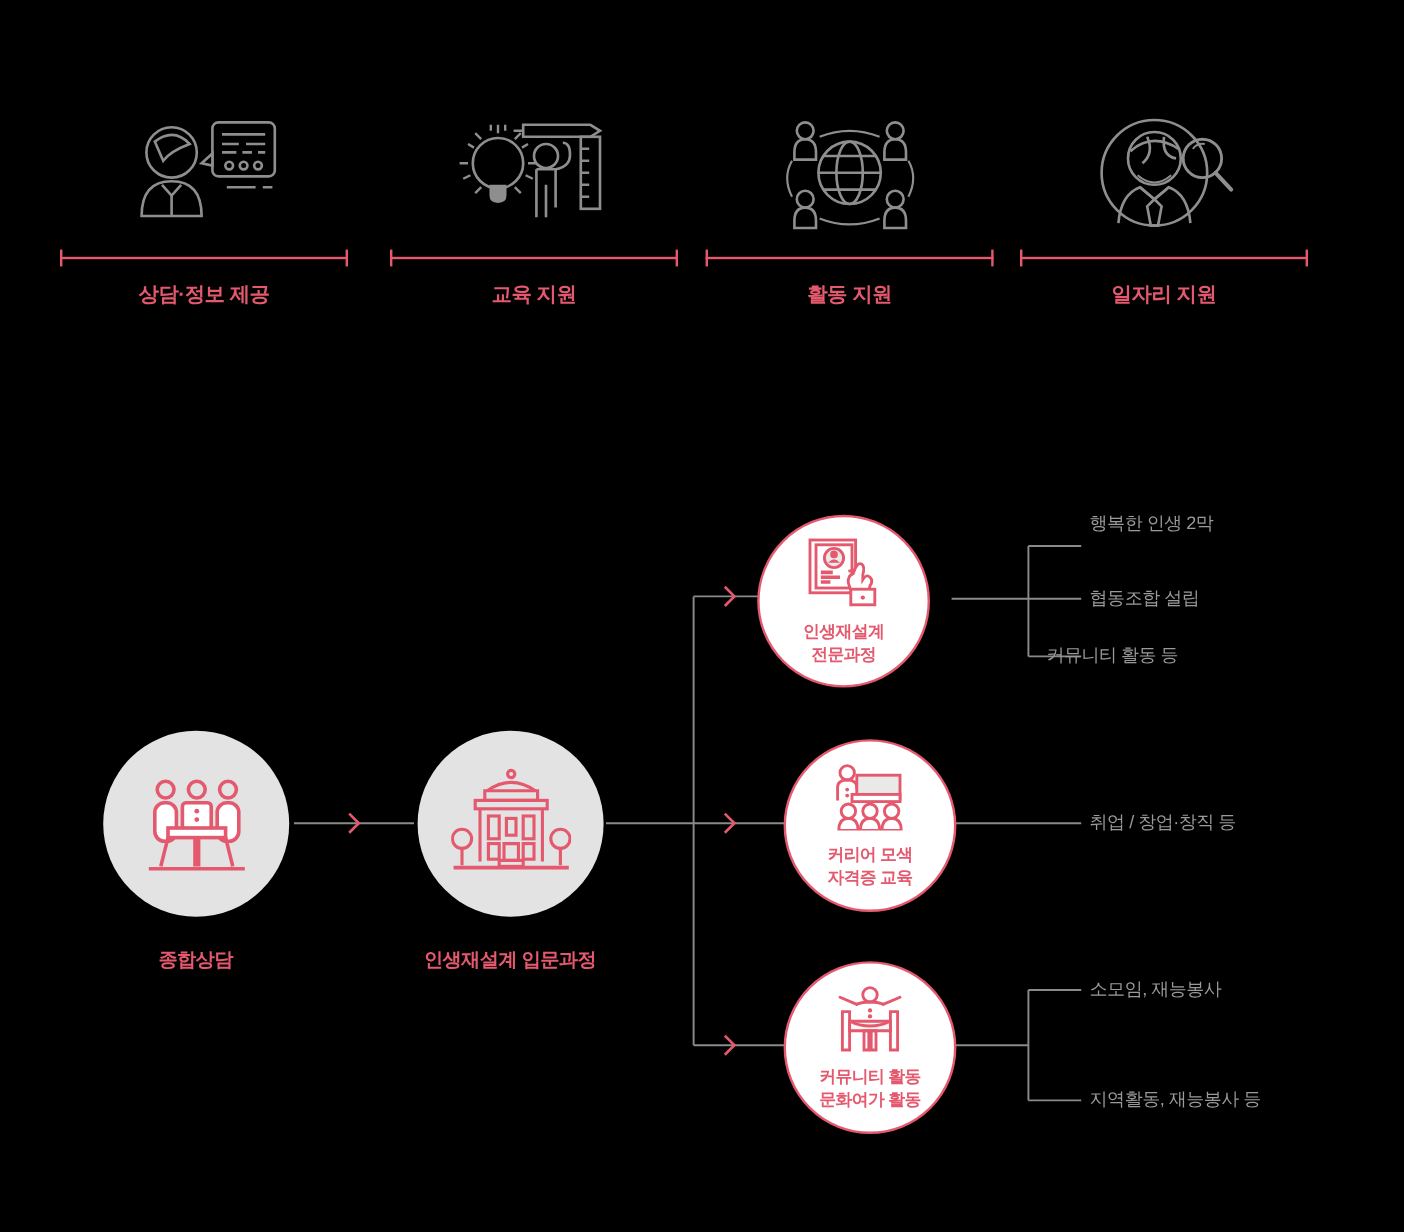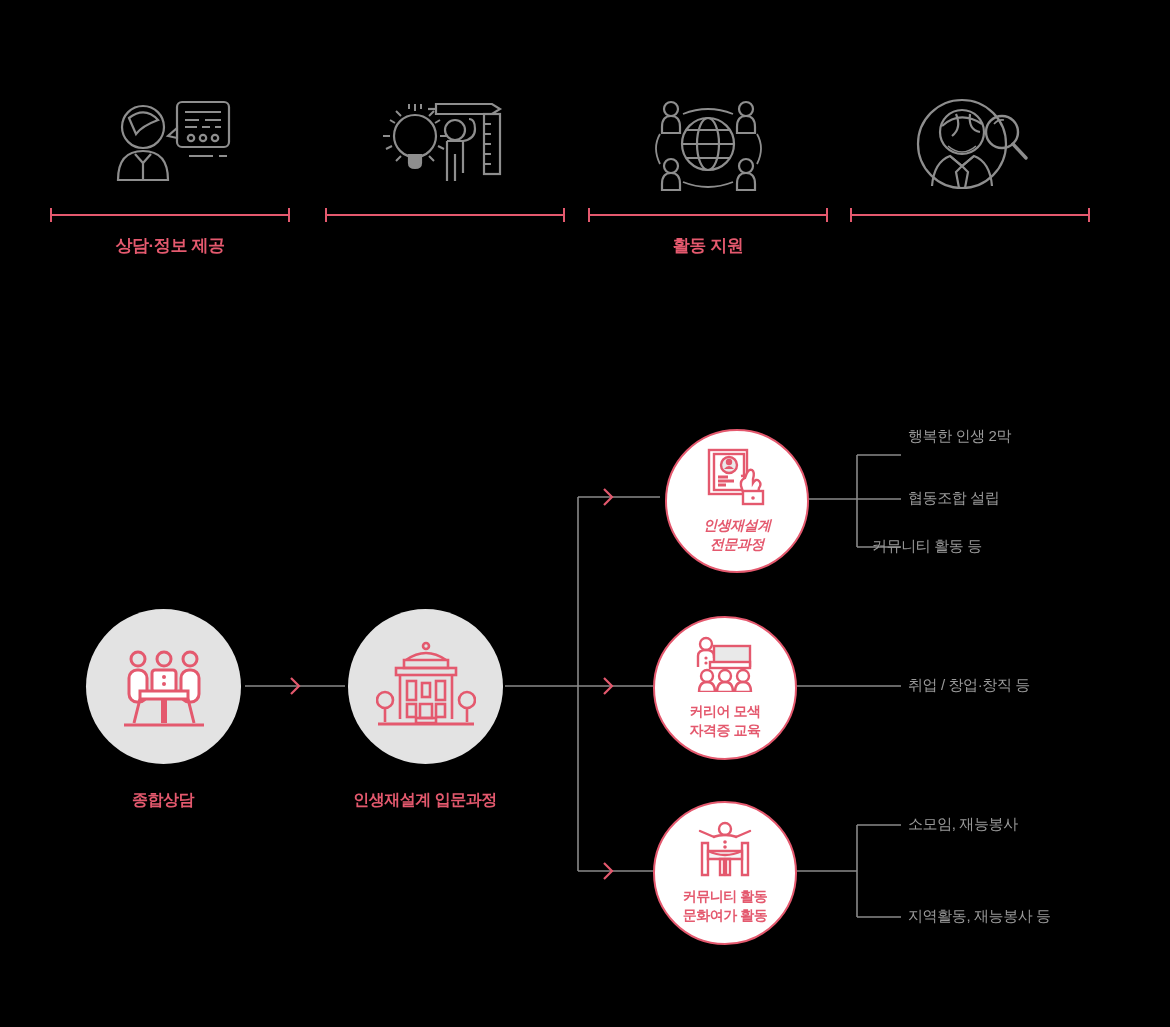--- a/index.html
+++ b/index.html
@@ -78,20 +78,21 @@
         <path d="M56 15 l-8 0"></path>
         <rect x="104" y="20" width="16" height="60"></rect>
         <path d="M104 30 h7 M104 40 h7 M104 50 h7 M104 60 h7 M104 70 h7"></path>
       </svg>
     </div>
     <div class="divider">
       <span class="cap l"></span>
       <span class="bar"></span>
       <span class="cap r"></span>
     </div>
+    <div class="cat-label">교육 지원</div>
   </div>
 
   <div class="cat" style="left:588px;">
     <div class="icon-wrap">
       <svg width="115" height="100" viewBox="0 0 115 100" fill="none" stroke="#8e8e8e" stroke-width="2.2">
         <circle cx="57" cy="50" r="26"></circle>
         <ellipse cx="57" cy="50" rx="11" ry="26"></ellipse>
         <path d="M31 50 h52 M35 36 h44 M35 64 h44"></path>
         <circle cx="20" cy="15" r="7"></circle>
           <path d="M11 33 q0 -11 9 -11 q9 0 9 11 v6 h-18z"></path>
@@ -128,20 +129,21 @@
         <circle cx="92" cy="38" r="16" stroke-width="2.4"></circle>
         <path d="M103 50 l13 14" stroke-width="3.4" stroke-linecap="round"></path>
         <path d="M84 30 q4 -5 10 -4" stroke-width="1.6"></path>
       </svg>
     </div>
     <div class="divider">
       <span class="cap l"></span>
       <span class="bar"></span>
       <span class="cap r"></span>
     </div>
+    <div class="cat-label">일자리 지원</div>
   </div>
 
   <svg class="wires">
 
     <line x1="245" y1="686" x2="345" y2="686" stroke="#8a8a8a" stroke-width="1.6"></line>
     <path d="M291 678 l8 8 l-8 8" fill="none" stroke="#e4596e" stroke-width="2.2"></path>
 
     <line x1="505" y1="686" x2="578" y2="686" stroke="#8a8a8a" stroke-width="1.6"></line>
 
     <line x1="578" y1="497" x2="578" y2="871" stroke="#8a8a8a" stroke-width="1.6"></line>
@@ -206,21 +208,21 @@
         <circle cx="9" cy="60" r="8"></circle>
           <path d="M9 68 v14"></path>
         <circle cx="91" cy="60" r="8"></circle>
           <path d="M91 68 v14"></path>
         <line x1="2" y1="84" x2="98" y2="84" stroke-width="3"></line>
       </svg>
     </span>
   </div>
   <div class="node-caption" style="left:305px;top:790px;">인생재설계 입문과정</div>
 
-  <div class="node ring" style="left:665px;top:429px;font-style:italic;">
+  <div class="node ring" style="left:631px;top:429px;">
     <span>
       <svg width="64" height="58" viewBox="0 0 64 58" fill="none" stroke="#e4596e" stroke-width="2.4">
         <rect x="4" y="2" width="38" height="44"></rect>
         <rect x="9" y="6" width="30" height="36" fill="#fff"></rect>
         <circle cx="24" cy="17" r="8" fill="#e9e9e9"></circle>
         <path d="M19 21 q5 -6 10 0" fill="#e4596e" stroke="none"></path>
         <circle cx="24" cy="14" r="3.2" fill="#e4596e" stroke="none"></circle>
         <path d="M13 29 h10 M13 33 h16 M13 37 h8" stroke-width="3"></path>
         <path d="M36 28 q10 -2 10 6 v10" fill="none"></path>
         <path d="M36 33 h6 M36 39 h6" stroke-width="3"></path>

